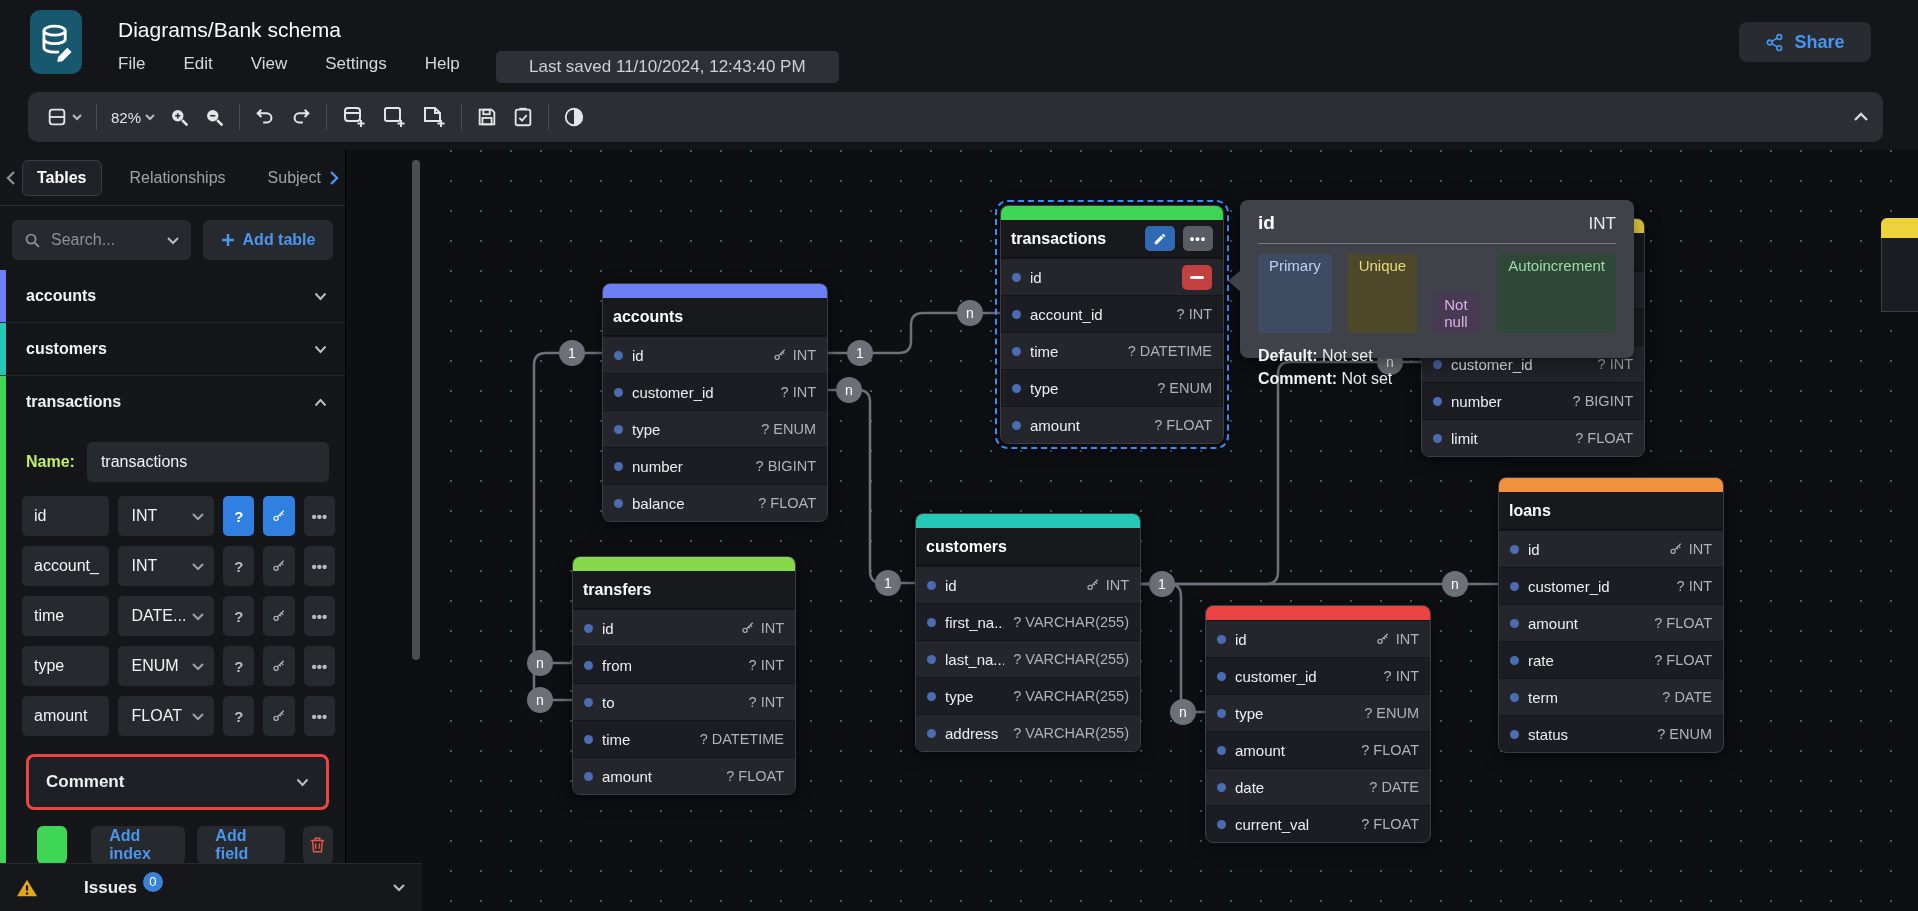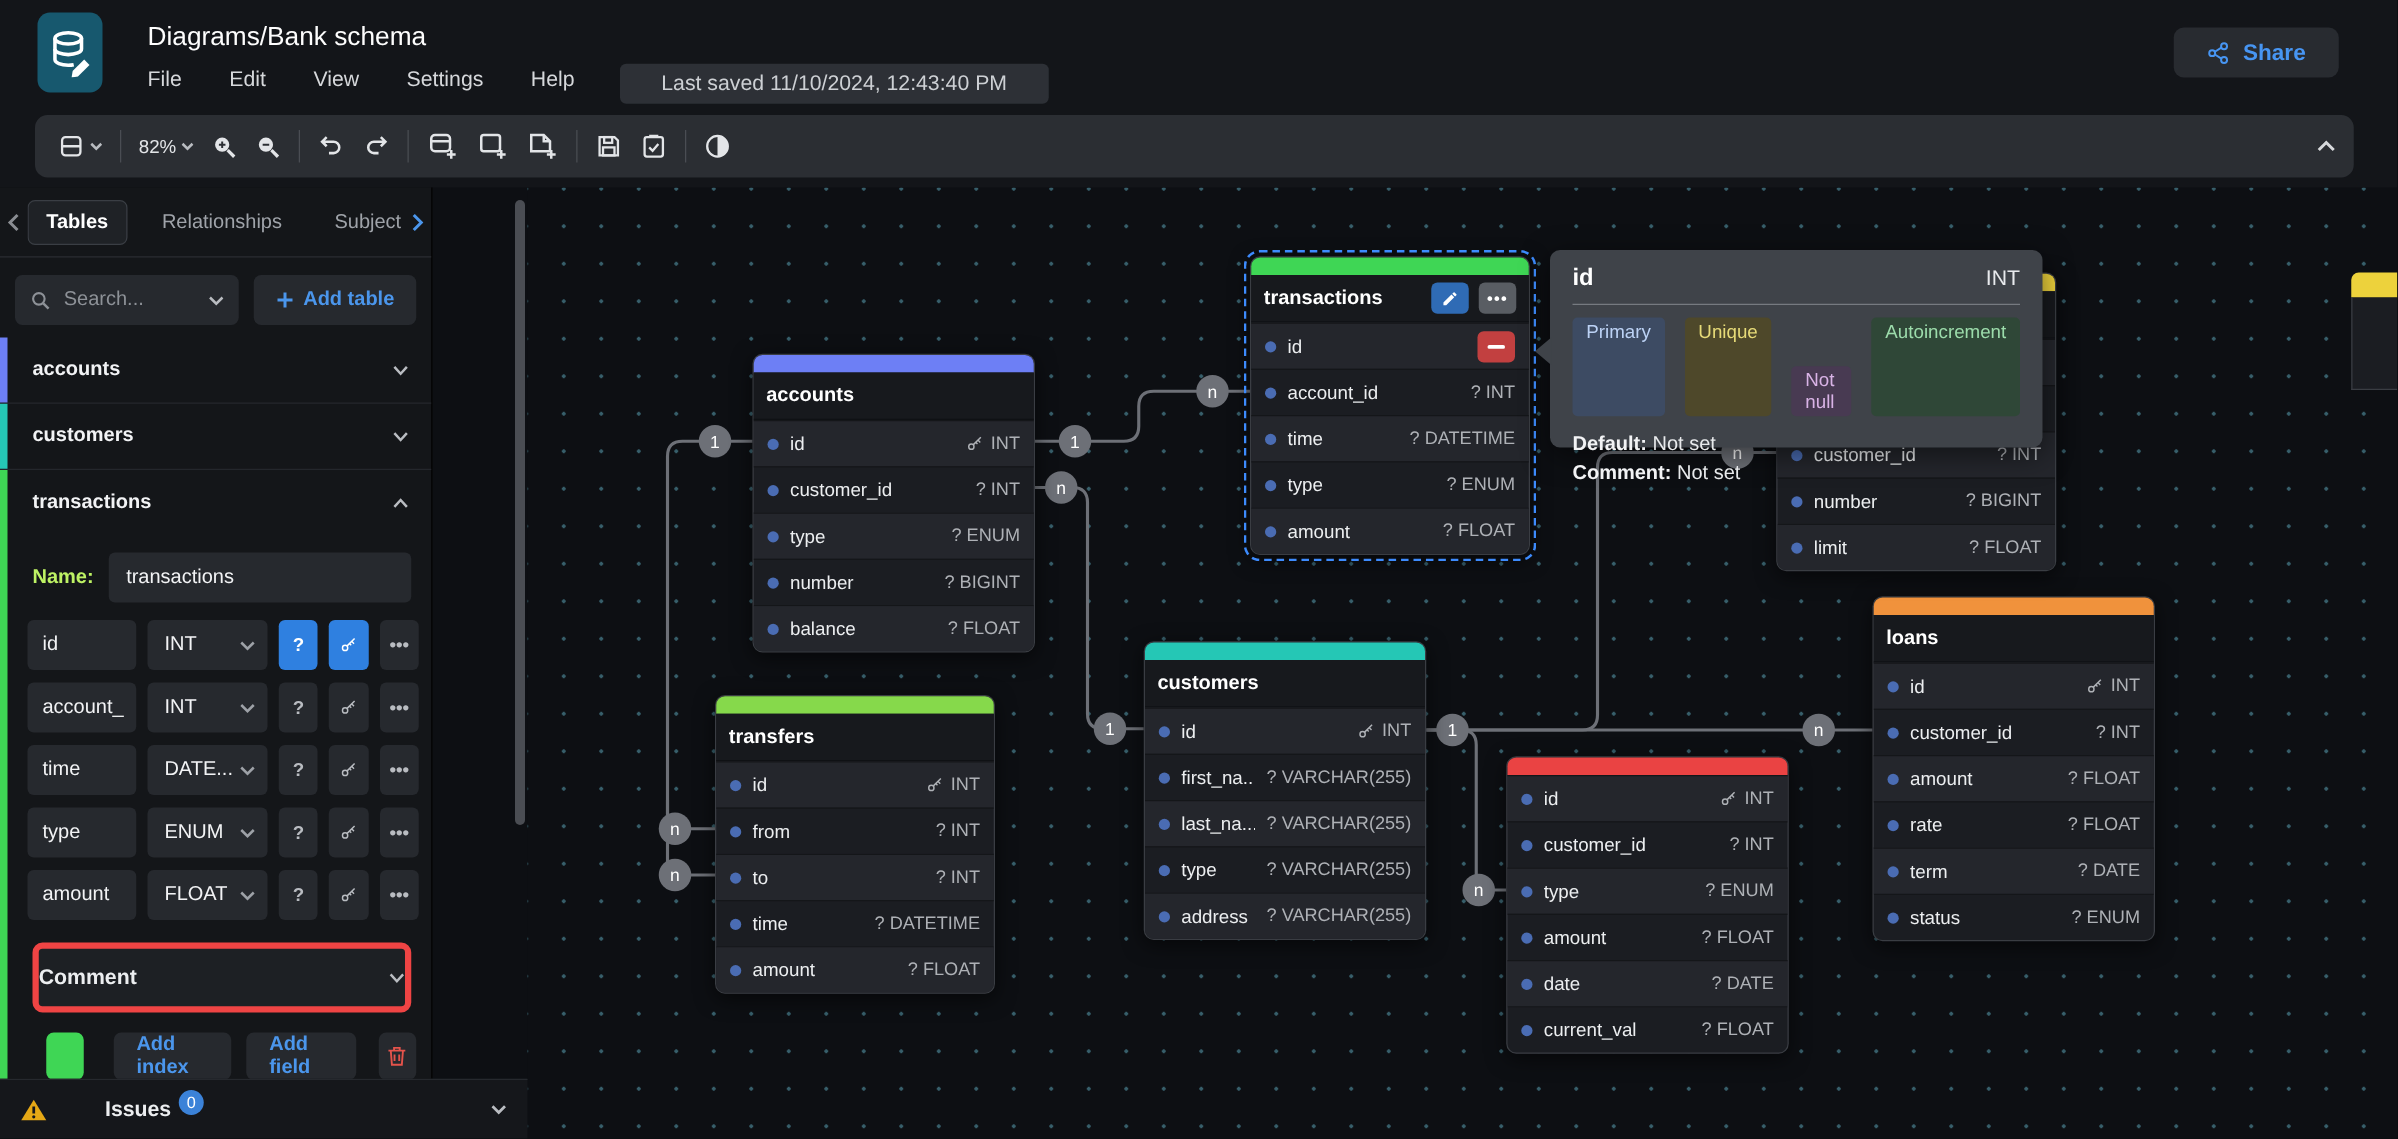--- a/index.html
+++ b/index.html
@@ -43,21 +43,21 @@
   #editor { padding:4px 10px 16px 22px; }
   .namerow { display:flex; align-items:center; gap:12px; margin:10px 0 14px 4px; }
   .namerow label { font-size:16px; font-weight:bold; color:#bef264; }
   .nameinput { flex:1; height:40px; background:#26292e; border-radius:5px; display:flex; align-items:center; padding:0 14px; font-size:16px; color:#f2f3f5; margin-right:6px; }
   .fldrow { display:flex; gap:9px; margin-bottom:10px; align-items:center; }
   .fldname { width:104px; height:40px; background:#26292e; border-radius:5px; display:flex; align-items:center; padding:0 12px; font-size:16px; color:#f2f3f5; overflow:hidden; white-space:nowrap; }
   .fldtype { width:117px; height:40px; background:#26292e; border-radius:5px; display:flex; align-items:center; padding:0 10px 0 14px; font-size:16px; color:#f2f3f5; }
   .fldtype span { flex:1; }
   .fldbtn { width:40px; height:40px; background:#26292e; border-radius:5px; display:flex; align-items:center; justify-content:center; font-size:15px; font-weight:bold; color:#b9bcc1; cursor:pointer; }
   .fldbtn.active { background:#2f80e0; color:#fff; }
-  #commentbox { margin:18px 6px 0 4px; height:56px; background:#1d2024; border:5px solid #ef4444; border-radius:8px; display:flex; align-items:center; padding:0 0; }
+  #commentbox { margin:18px 6px 0 4px; height:56px; background:#1d2024; border:3px solid #ef4444; border-radius:8px; display:flex; align-items:center; padding:0 17px; }
   #commentbox span { font-size:17px; font-weight:bold; color:#eceef0; flex:1; }
   #editorbtns { display:flex; align-items:center; margin:16px 2px 0 15px; gap:12px; }
   #swatch { width:40px; height:38px; border-radius:6px; cursor:pointer; }
   .editbtn { height:38px; padding:0 18px; background:#26292e; border-radius:6px; display:flex; align-items:center; color:#4b96ec; font-size:16px; font-weight:bold; cursor:pointer; }
   #deletebtn { width:40px; height:38px; background:#26292e; border-radius:6px; display:flex; align-items:center; justify-content:center; cursor:pointer; margin-left:6px; }
 
   #issuesbar { position:absolute; left:0; bottom:0; width:422px; height:48px; background:#15171b; border-top:1px solid #26292e; z-index:22; display:flex; align-items:center; padding:0 16px; gap:10px; }
   #issuesbar .lbl { font-size:17px; font-weight:bold; color:#eceef0;margin-left:36px; }
   #issuescount { width:20px; height:20px; border-radius:50%; background:#3b82d8; color:#fff; font-size:13px; display:flex; align-items:center; justify-content:center; margin-top:-12px; margin-left:-4px; }
   #issueschev { margin-left:auto; }

